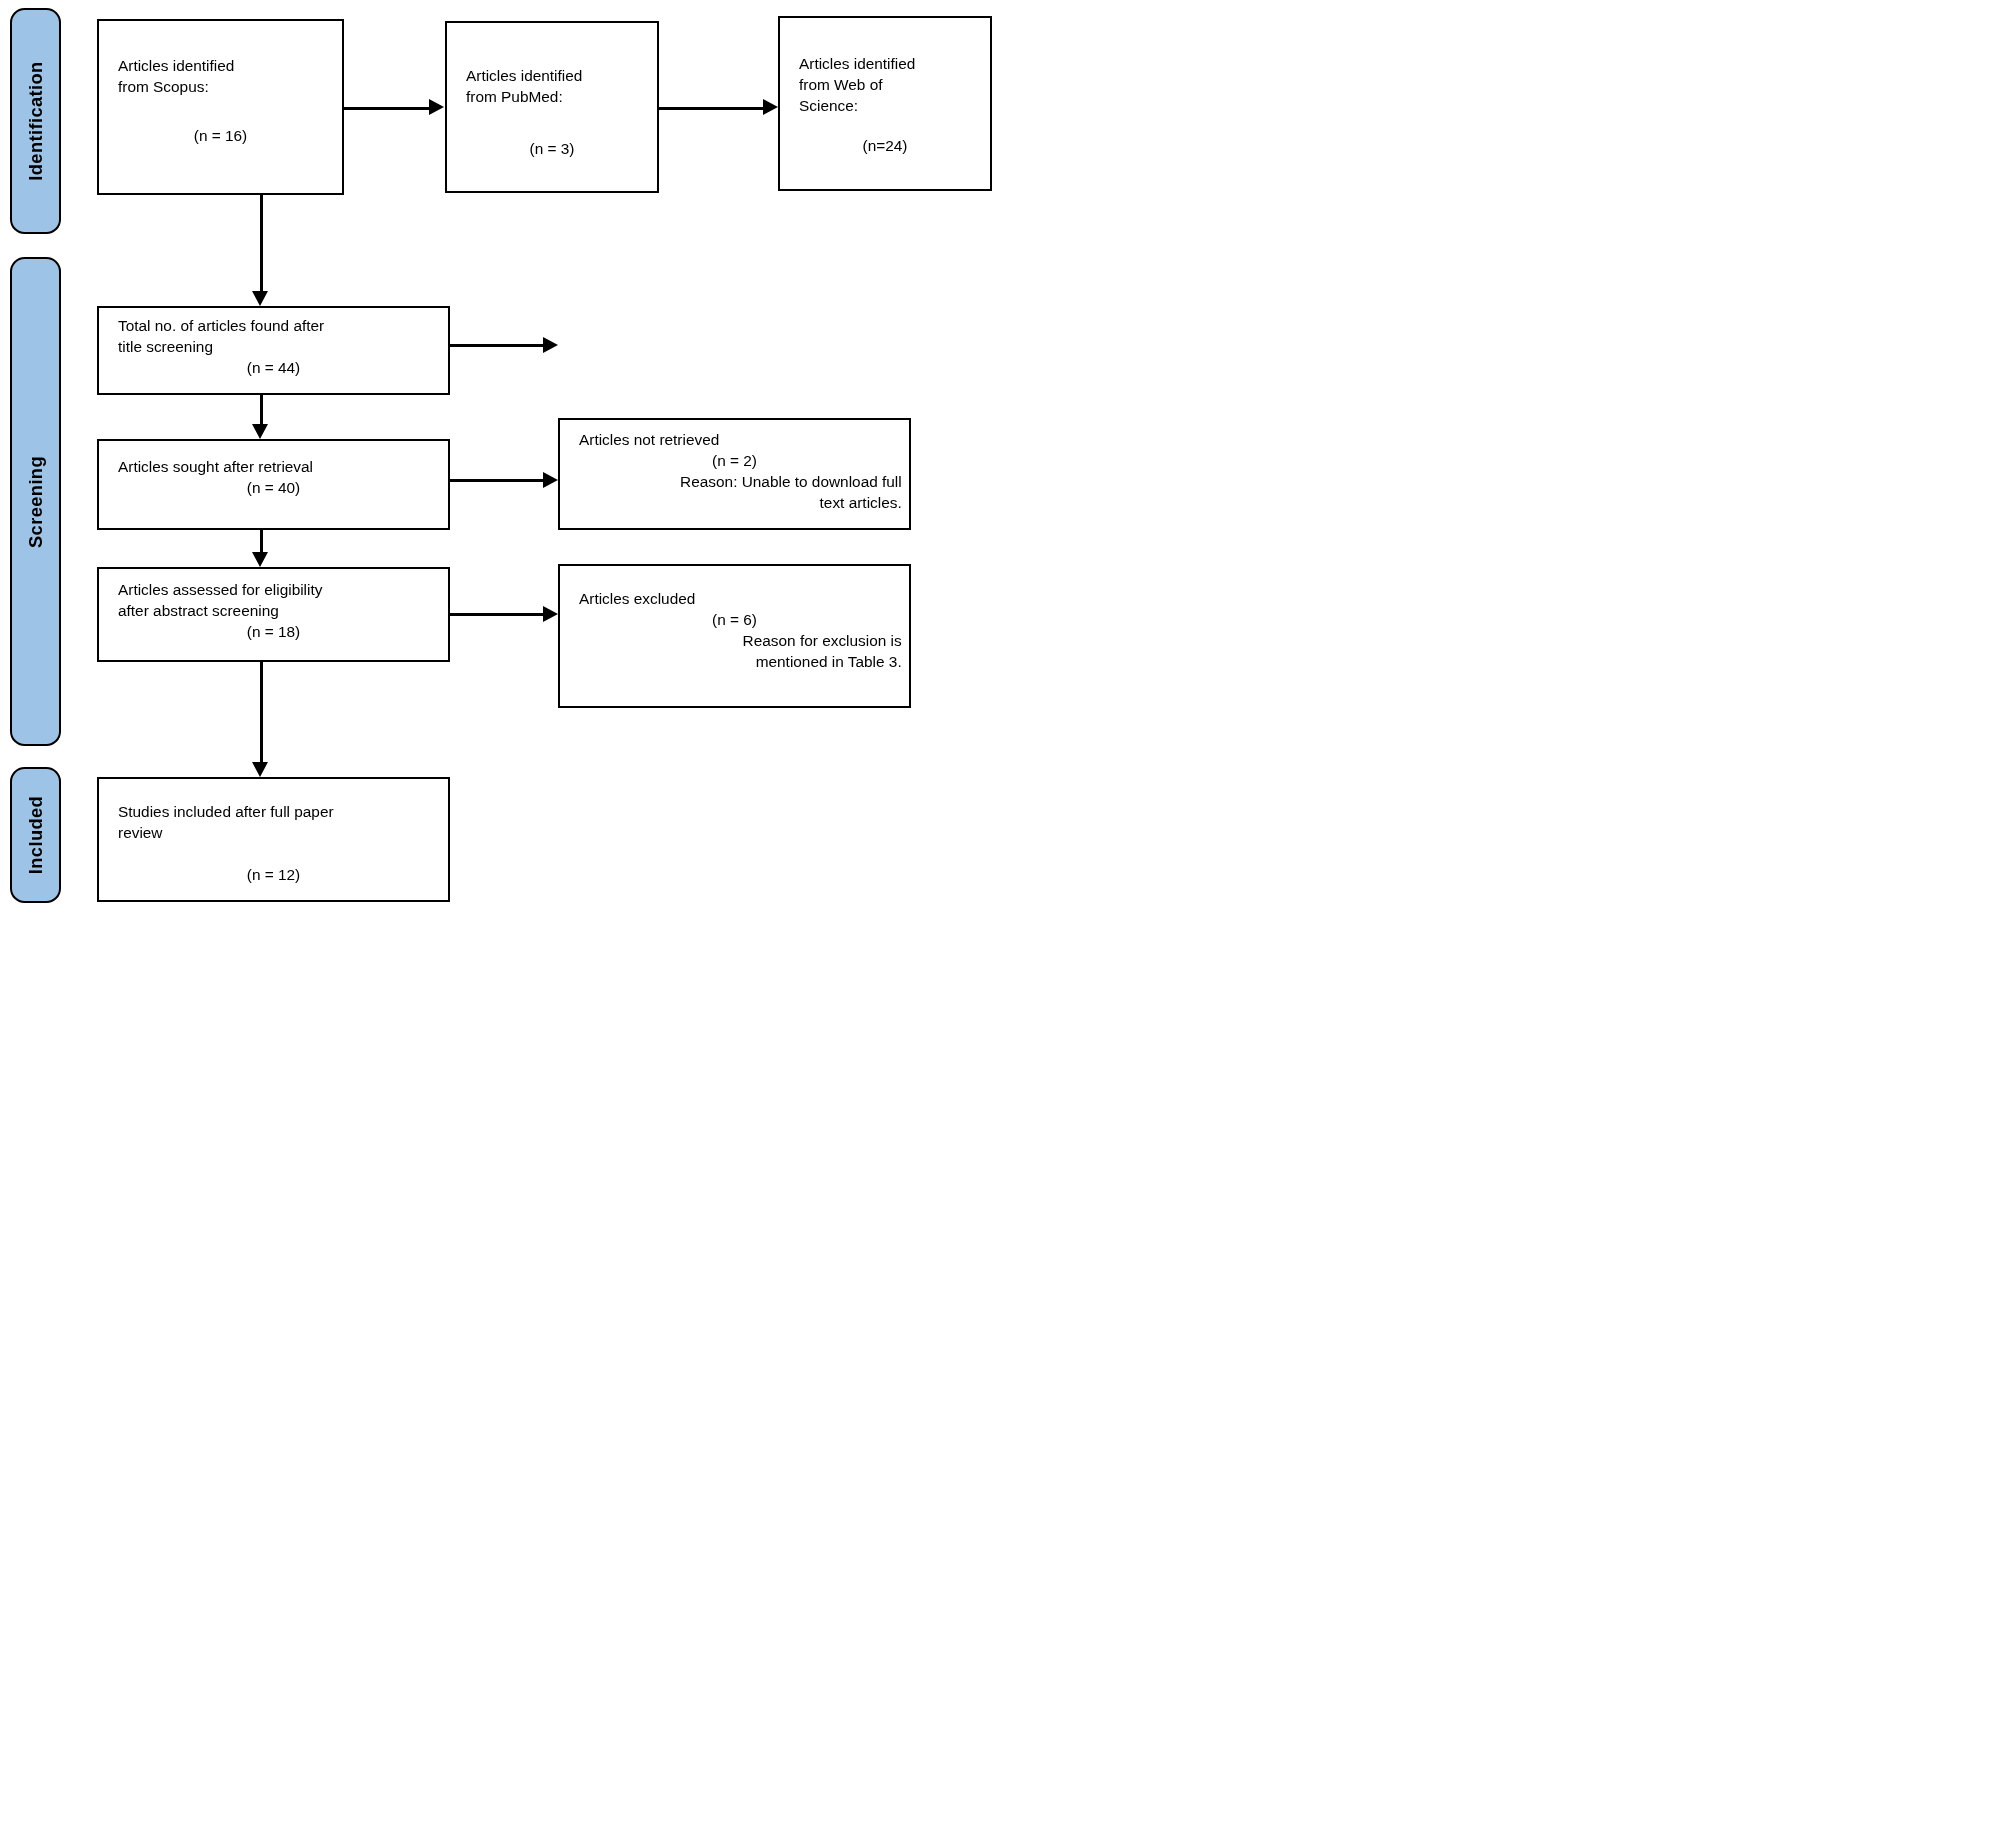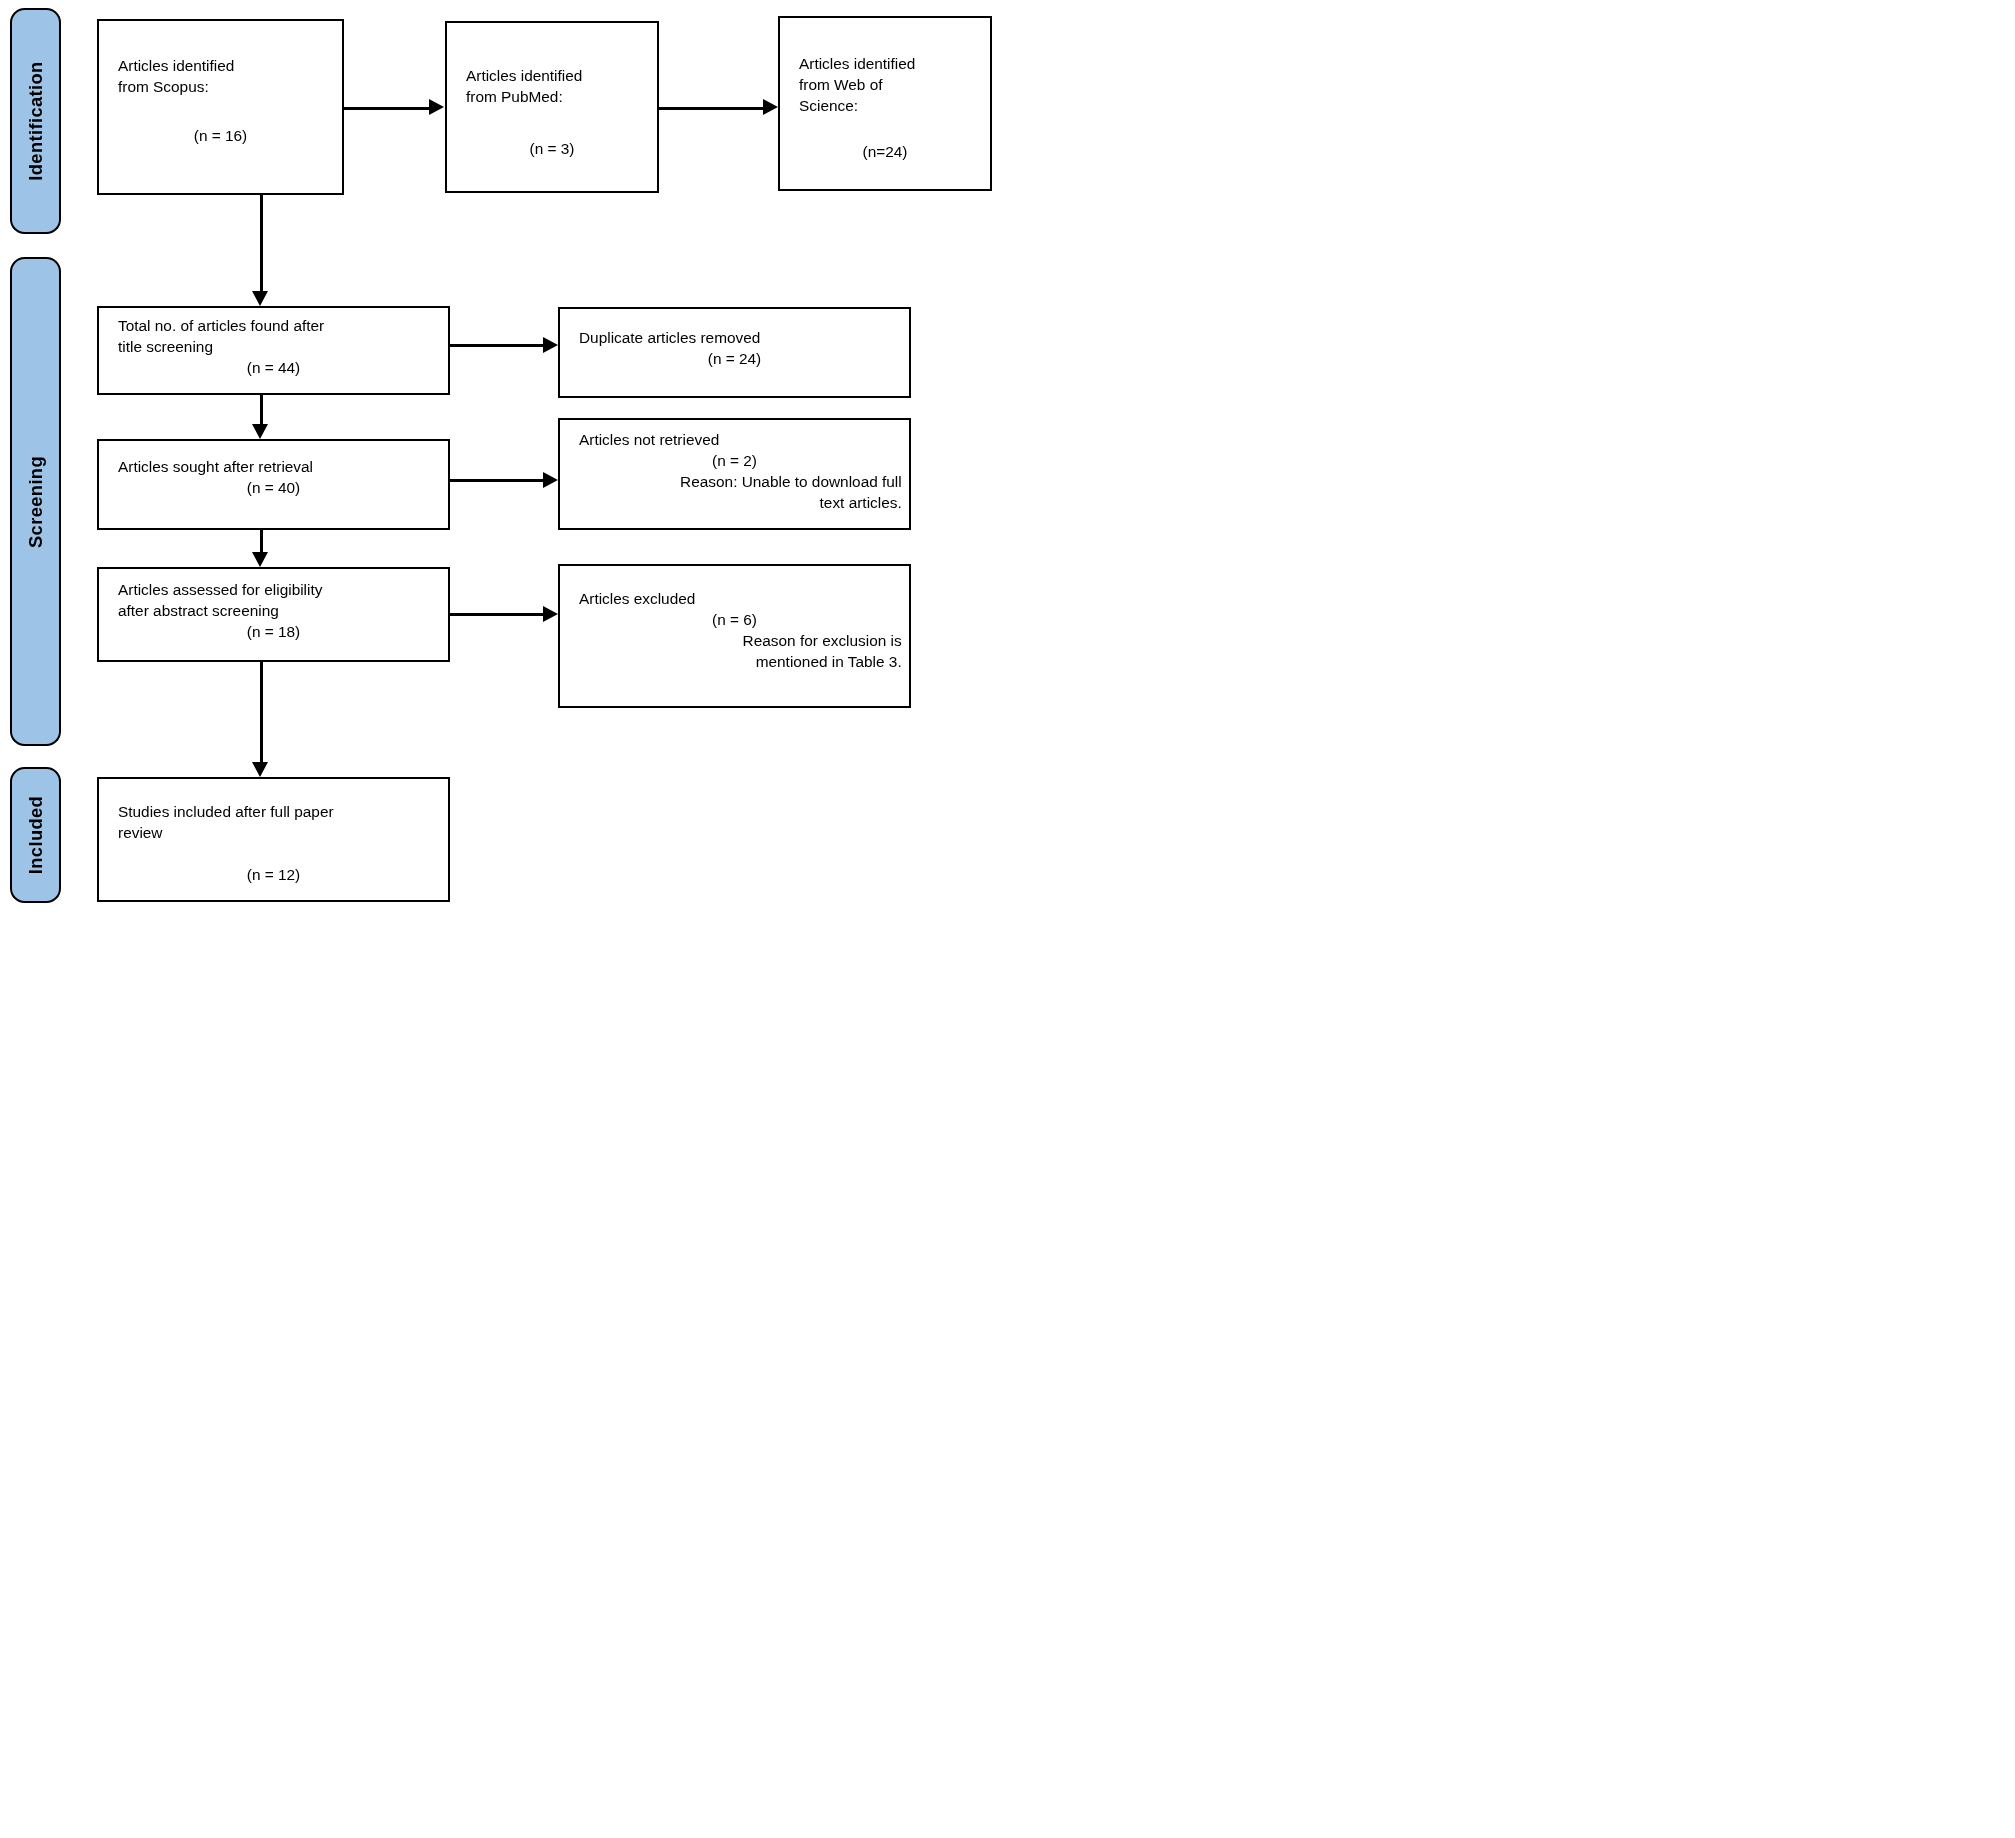--- a/index.html
+++ b/index.html
@@ -52,21 +52,21 @@
   .box-scopus     { left: 97px;  top: 19px;   width: 247px; height: 176px; }
   .box-scopus .box-label { padding-top: 34px; }
   .box-scopus .box-n     { margin-top: 28px; }
 
   .box-pubmed     { left: 445px;  top: 21px;   width: 214px; height: 172px; }
   .box-pubmed .box-label { padding-top: 42px; }
   .box-pubmed .box-n     { margin-top: 31px; }
 
   .box-wos        { left: 778px; top: 16px;   width: 214px; height: 175px; }
   .box-wos .box-label { padding-top: 35px; }
-  .box-wos .box-n     { margin-top: 25px; }
+  .box-wos .box-n     { margin-top: 19px; }
 
   .box-title-screening { left: 97px; top: 306px; width: 353px; height: 89px; }
   .box-title-screening .box-label { padding-top: 7.3px; }
 
   .box-retrieval  { left: 97px;  top: 439px;  width: 353px; height: 91px; }
   .box-retrieval .box-label { padding-top: 14.6px; }
 
   .box-eligibility { left: 97px; top: 567px;  width: 353px; height: 95px; }
   .box-eligibility .box-label { padding-top: 10.2px; }
 
@@ -150,24 +150,20 @@
 after abstract screening</div>
     <div class="box-n">(n = 18)</div>
   </div>
 
   <div class="box box-included-studies">
     <div class="box-label">Studies included after full paper
 review</div>
     <div class="box-n">(n = 12)</div>
   </div>
 
-  <div class="box box-duplicates">
-    <div class="box-label">Duplicate articles removed</div>
-    <div class="box-n">(n = 24)</div>
-  </div>
 
   <div class="box box-not-retrieved">
     <div class="box-label">Articles not retrieved</div>
     <div class="box-n">(n = 2)</div>
     <div class="box-reason">Reason: Unable to download full
 text articles.</div>
   </div>
 
   <div class="box box-excluded">
     <div class="box-label">Articles excluded</div>

